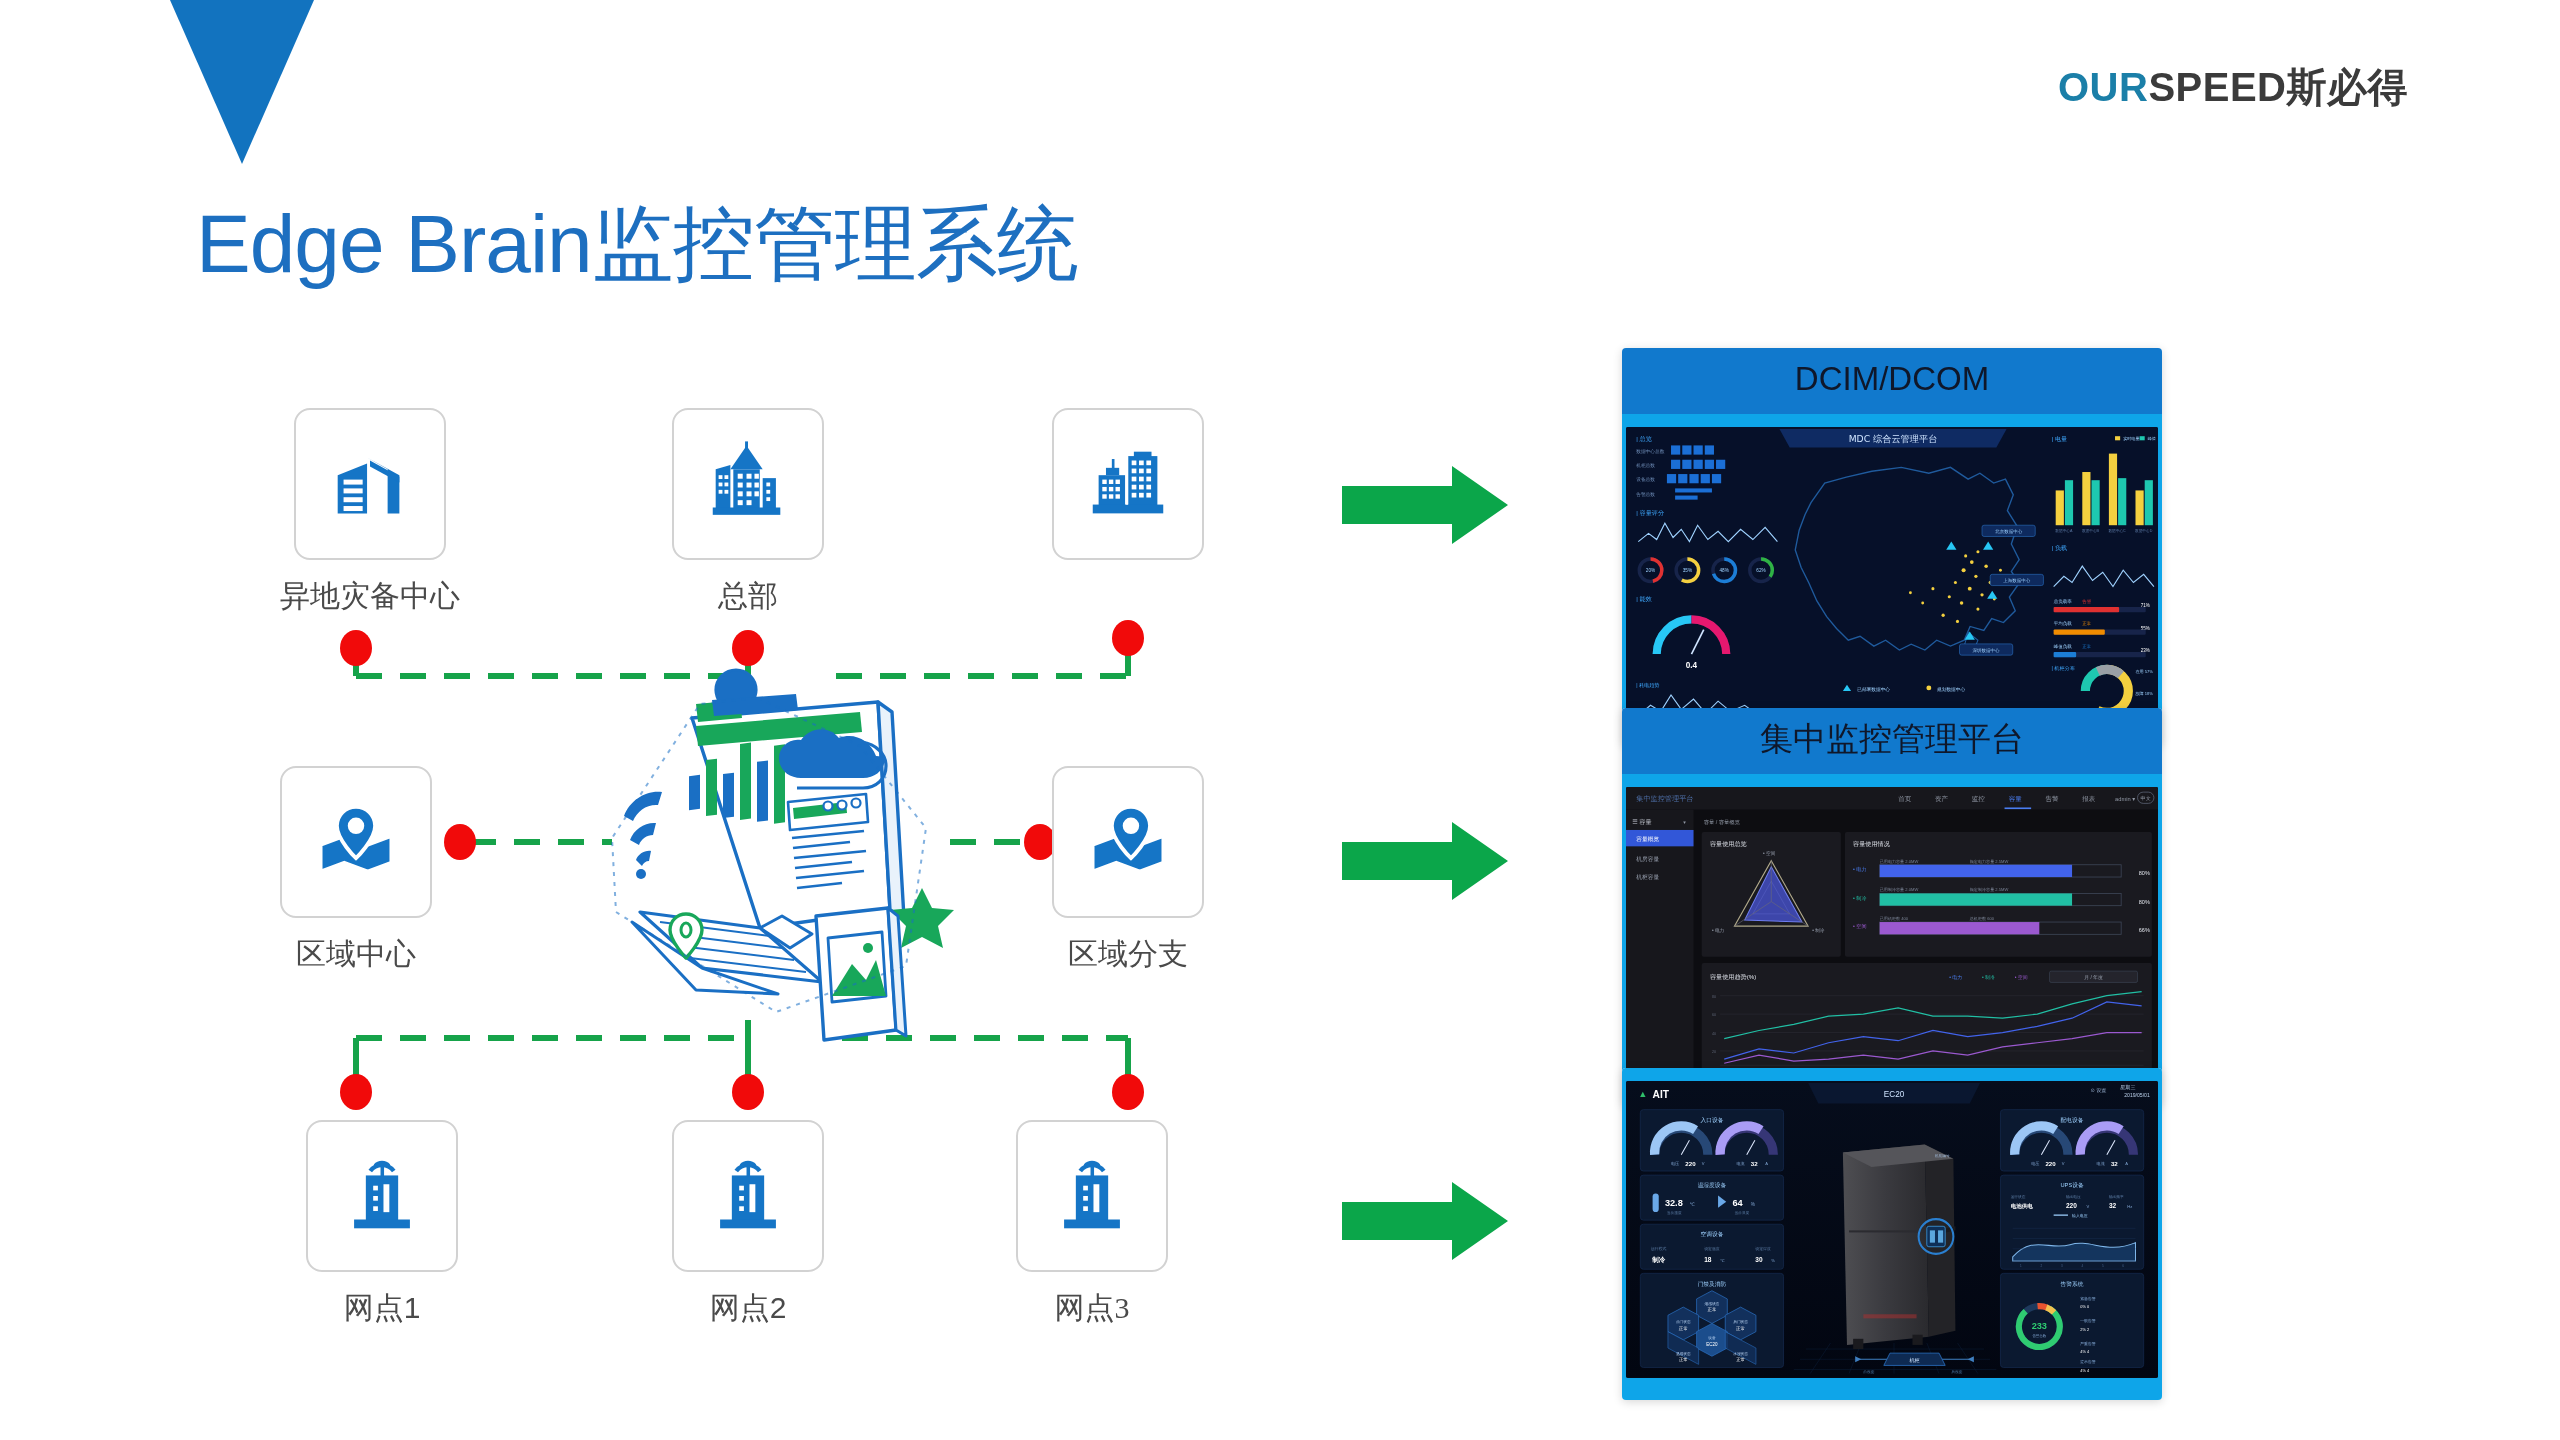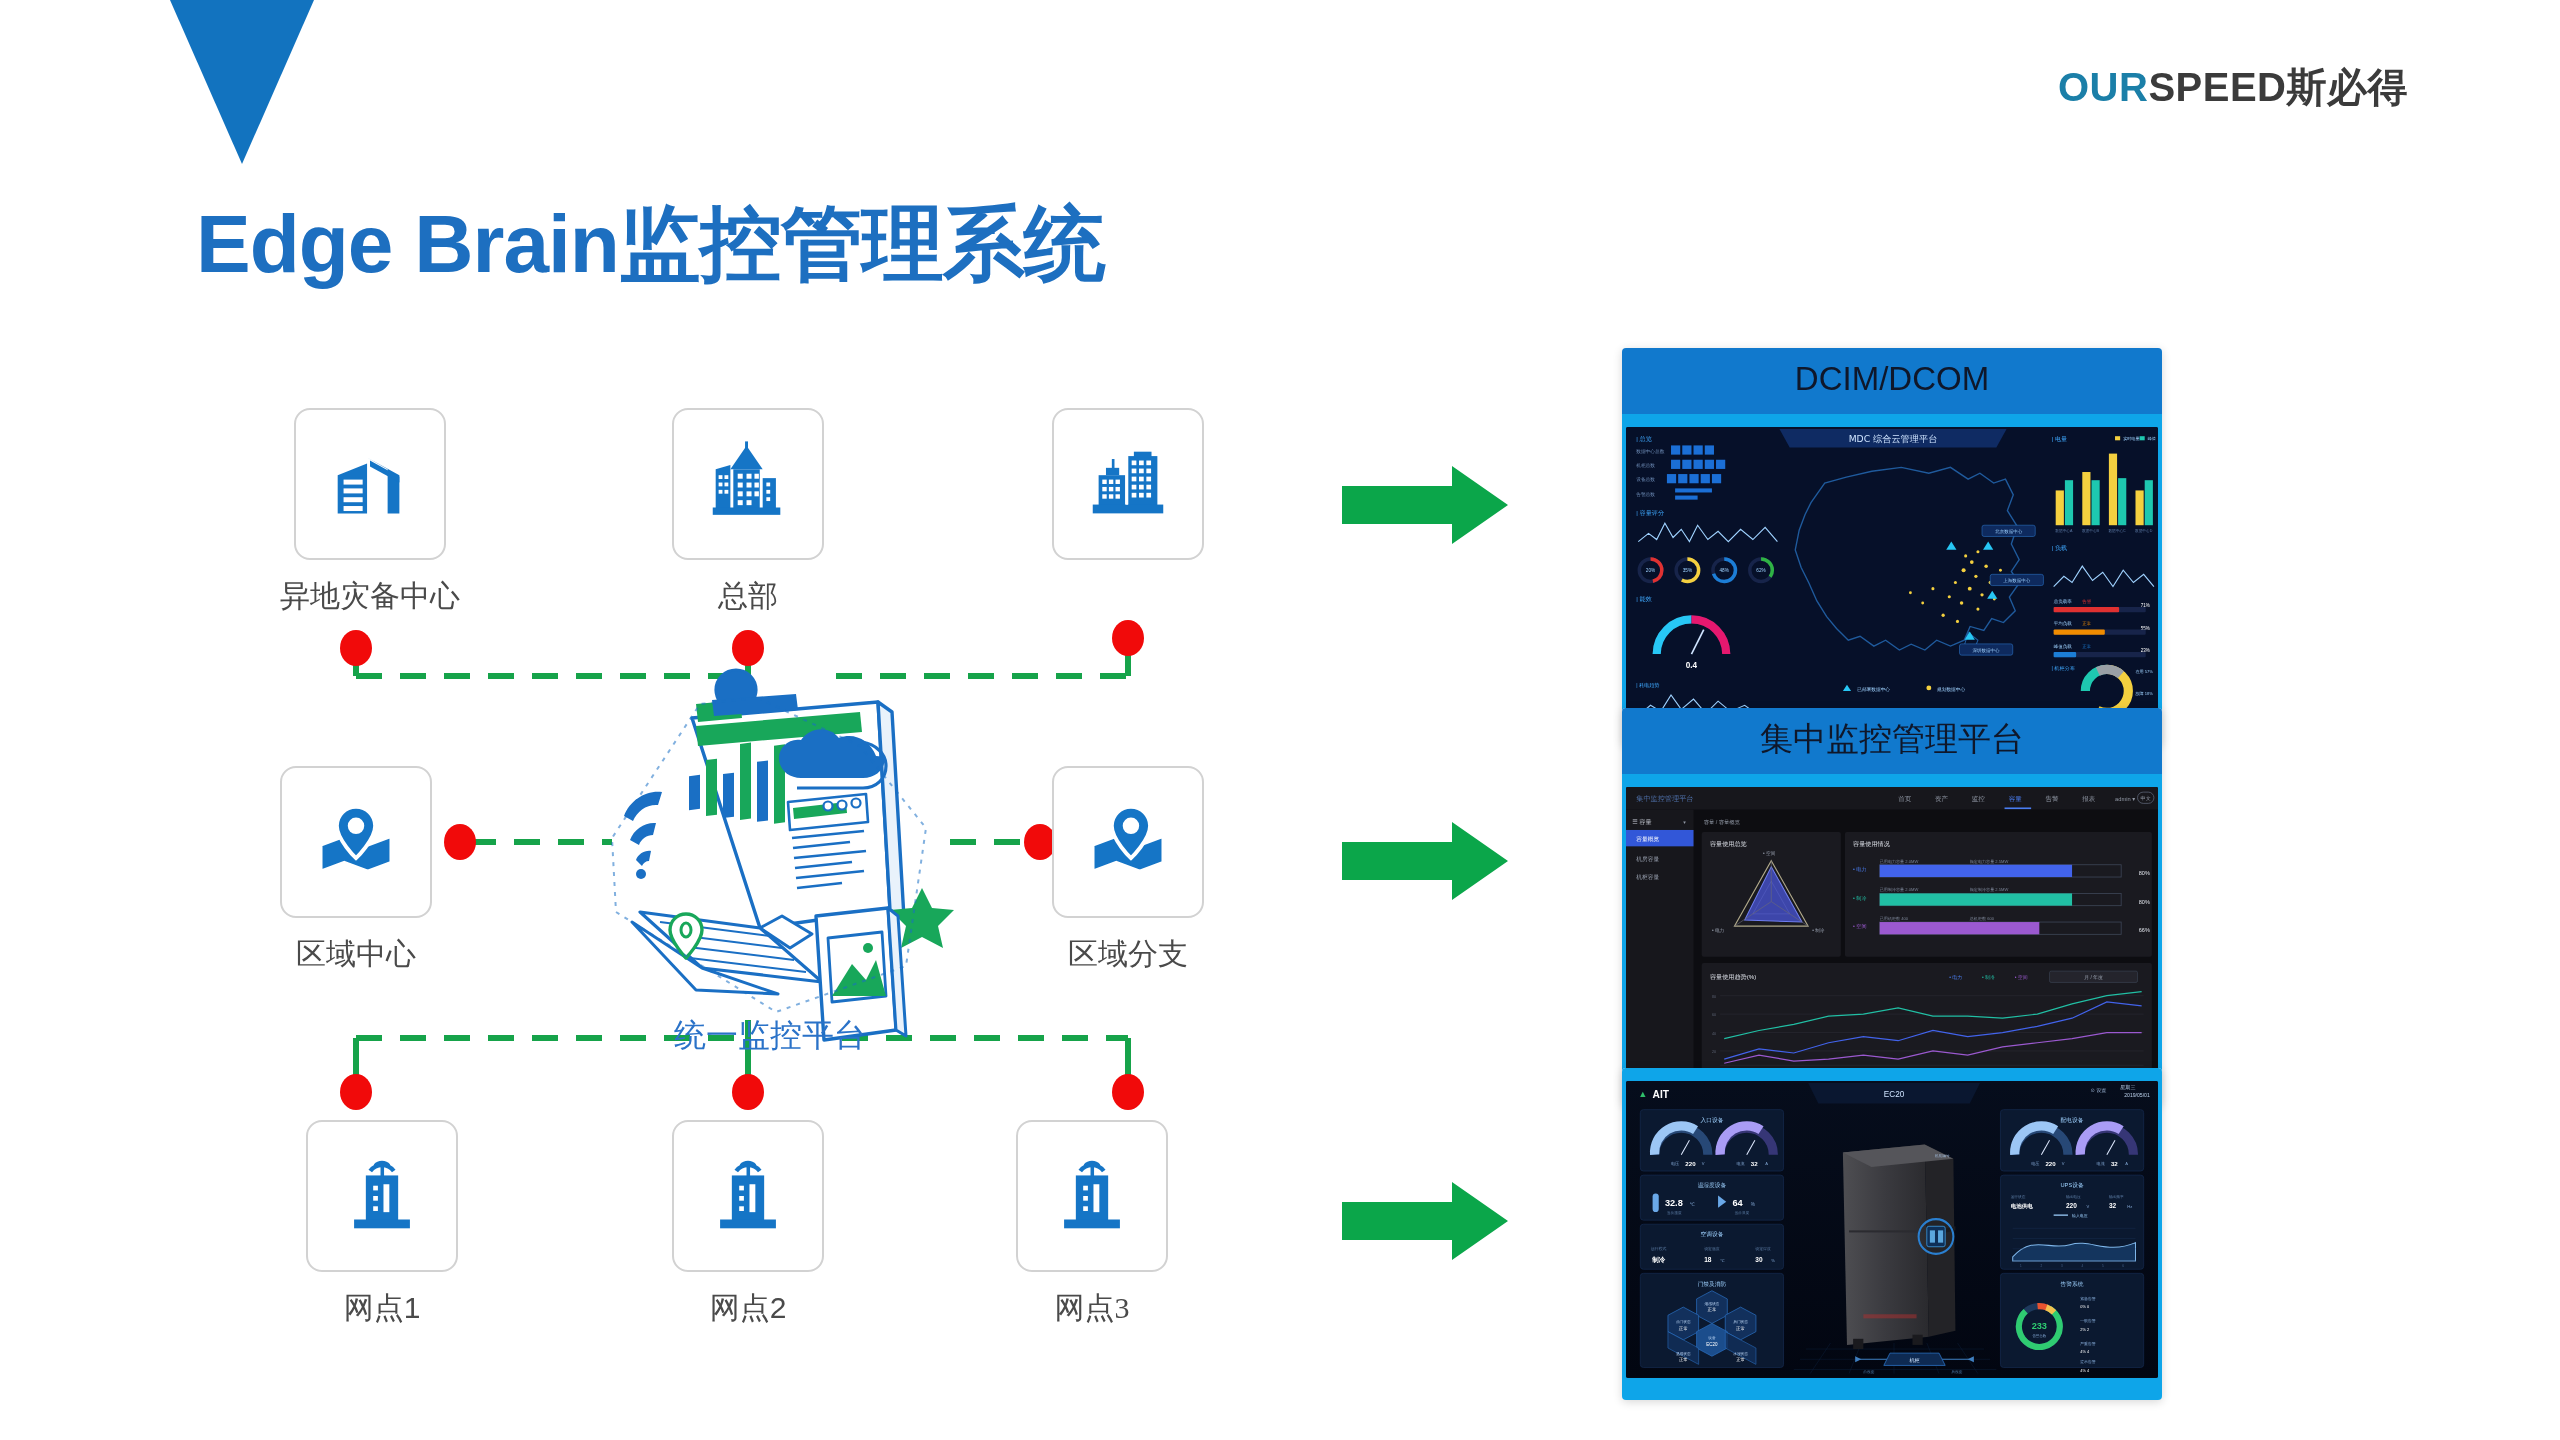--- a/index.html
+++ b/index.html
@@ -23,21 +23,21 @@
     position:absolute;right:152px;top:60px;
     font-size:40px;font-weight:bold;letter-spacing:.5px;
     white-space:nowrap;
   }
   .brand .b-our{color:#1b7fa8;}
   .brand .b-speed{color:#3b3b3b;}
 
   
   .page-title{
     position:absolute;left:196px;top:190px;
-    font-size:82px;font-weight:bold;color:#1d6fc0;
+    font-size:82px;font-weight:normal;color:#1d6fc0;
     letter-spacing:-1px;white-space:nowrap;
   }
 
   
   .node{position:absolute;width:auto;text-align:center;}
   .tile{
     width:152px;height:152px;box-sizing:border-box;
     border:2px solid #d2d2d2;border-radius:16px;background:#fff;
     display:flex;align-items:center;justify-content:center;
     margin:0 auto;
@@ -377,21 +377,20 @@
           <polygon points="272,336 292,304 306,320 316,300 326,336" fill="#18a75a" stroke="none"></polygon>
           <circle cx="308" cy="288" r="5" fill="#18a75a" stroke="none"></circle>
         </g>
 
         <g stroke="#1a6fc4" stroke-width="2" stroke-dasharray="4 6" fill="none">
           <path d="M198 38 L300 86 L366 168 L346 306 L216 352 L56 252 L52 178 L140 44 Z" opacity=".55"></path>
         </g>
       </g>
     </svg>
   </div>
-  <div class="hero-label">统一监控平台</div>
 
   <svg class="arrow" style="left:1342px;top:462px;" width="168" height="86" viewBox="0 0 168 86">
     <polygon points="0,24 110,24 110,4 166,43 110,82 110,62 0,62" fill="#0ba64a"></polygon>
   </svg>
   <svg class="arrow" style="left:1342px;top:818px;" width="168" height="86" viewBox="0 0 168 86">
     <polygon points="0,24 110,24 110,4 166,43 110,82 110,62 0,62" fill="#0ba64a"></polygon>
   </svg>
   <svg class="arrow" style="left:1342px;top:1178px;" width="168" height="86" viewBox="0 0 168 86">
     <polygon points="0,24 110,24 110,4 166,43 110,82 110,62 0,62" fill="#0ba64a"></polygon>
   </svg>

